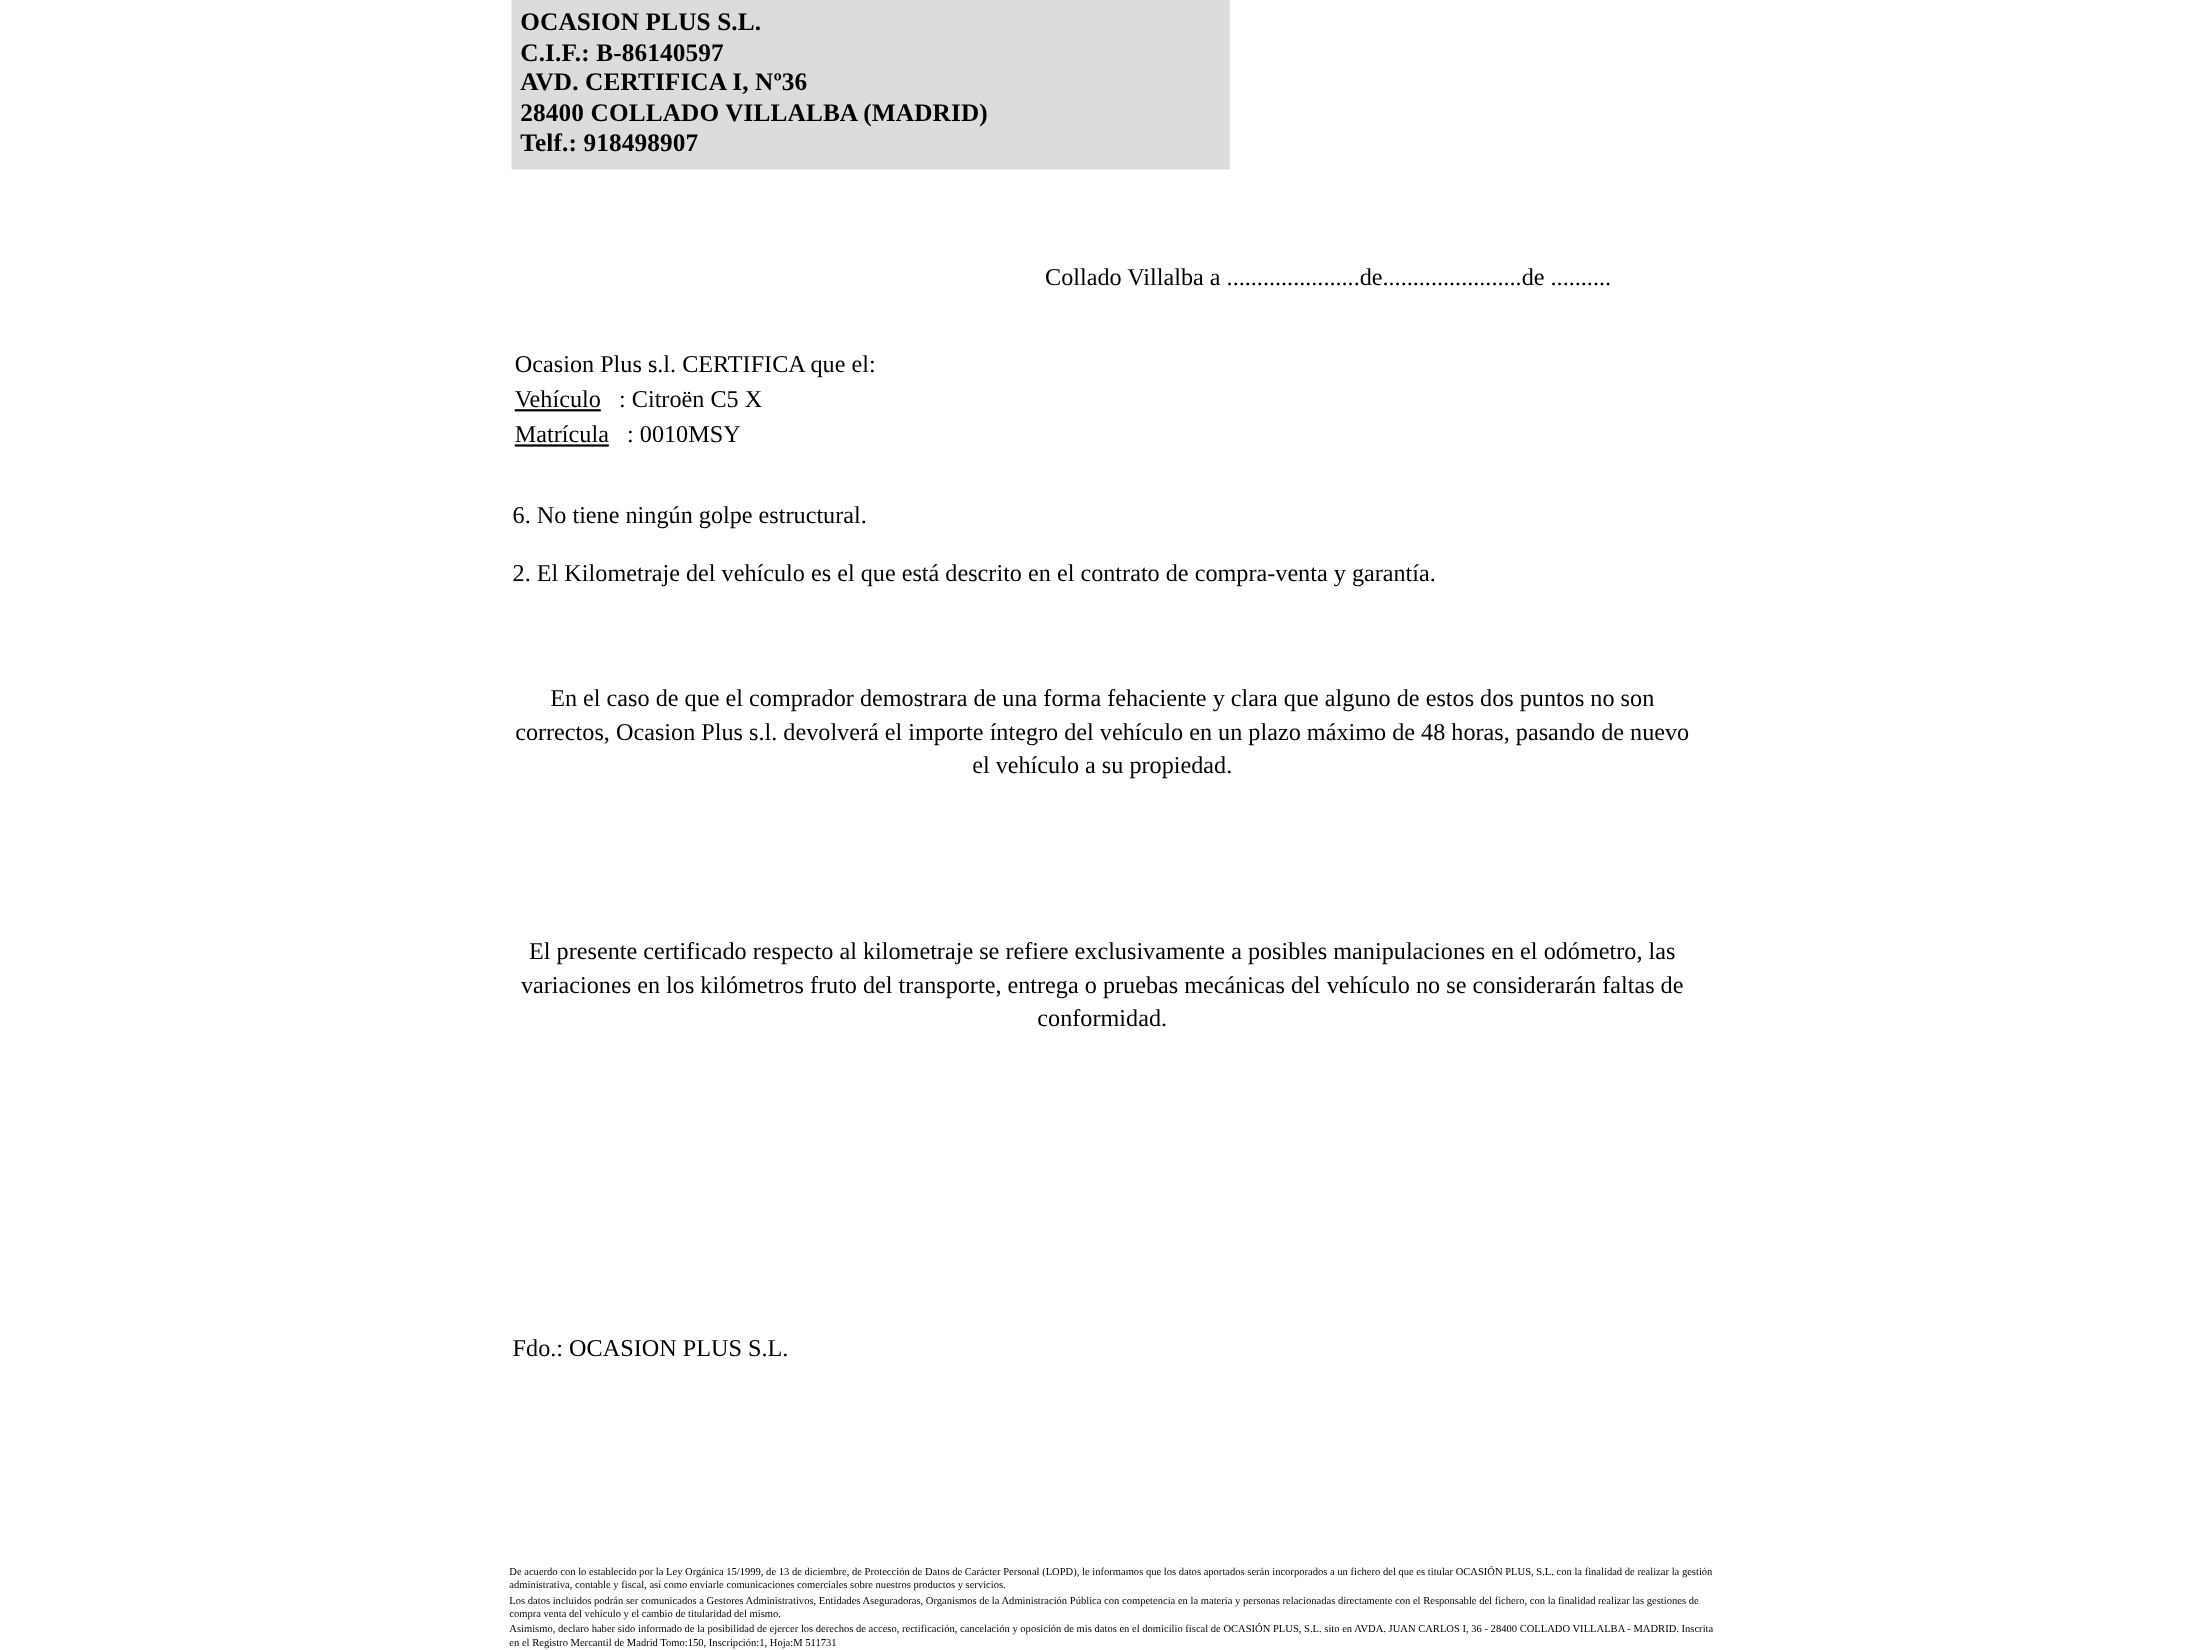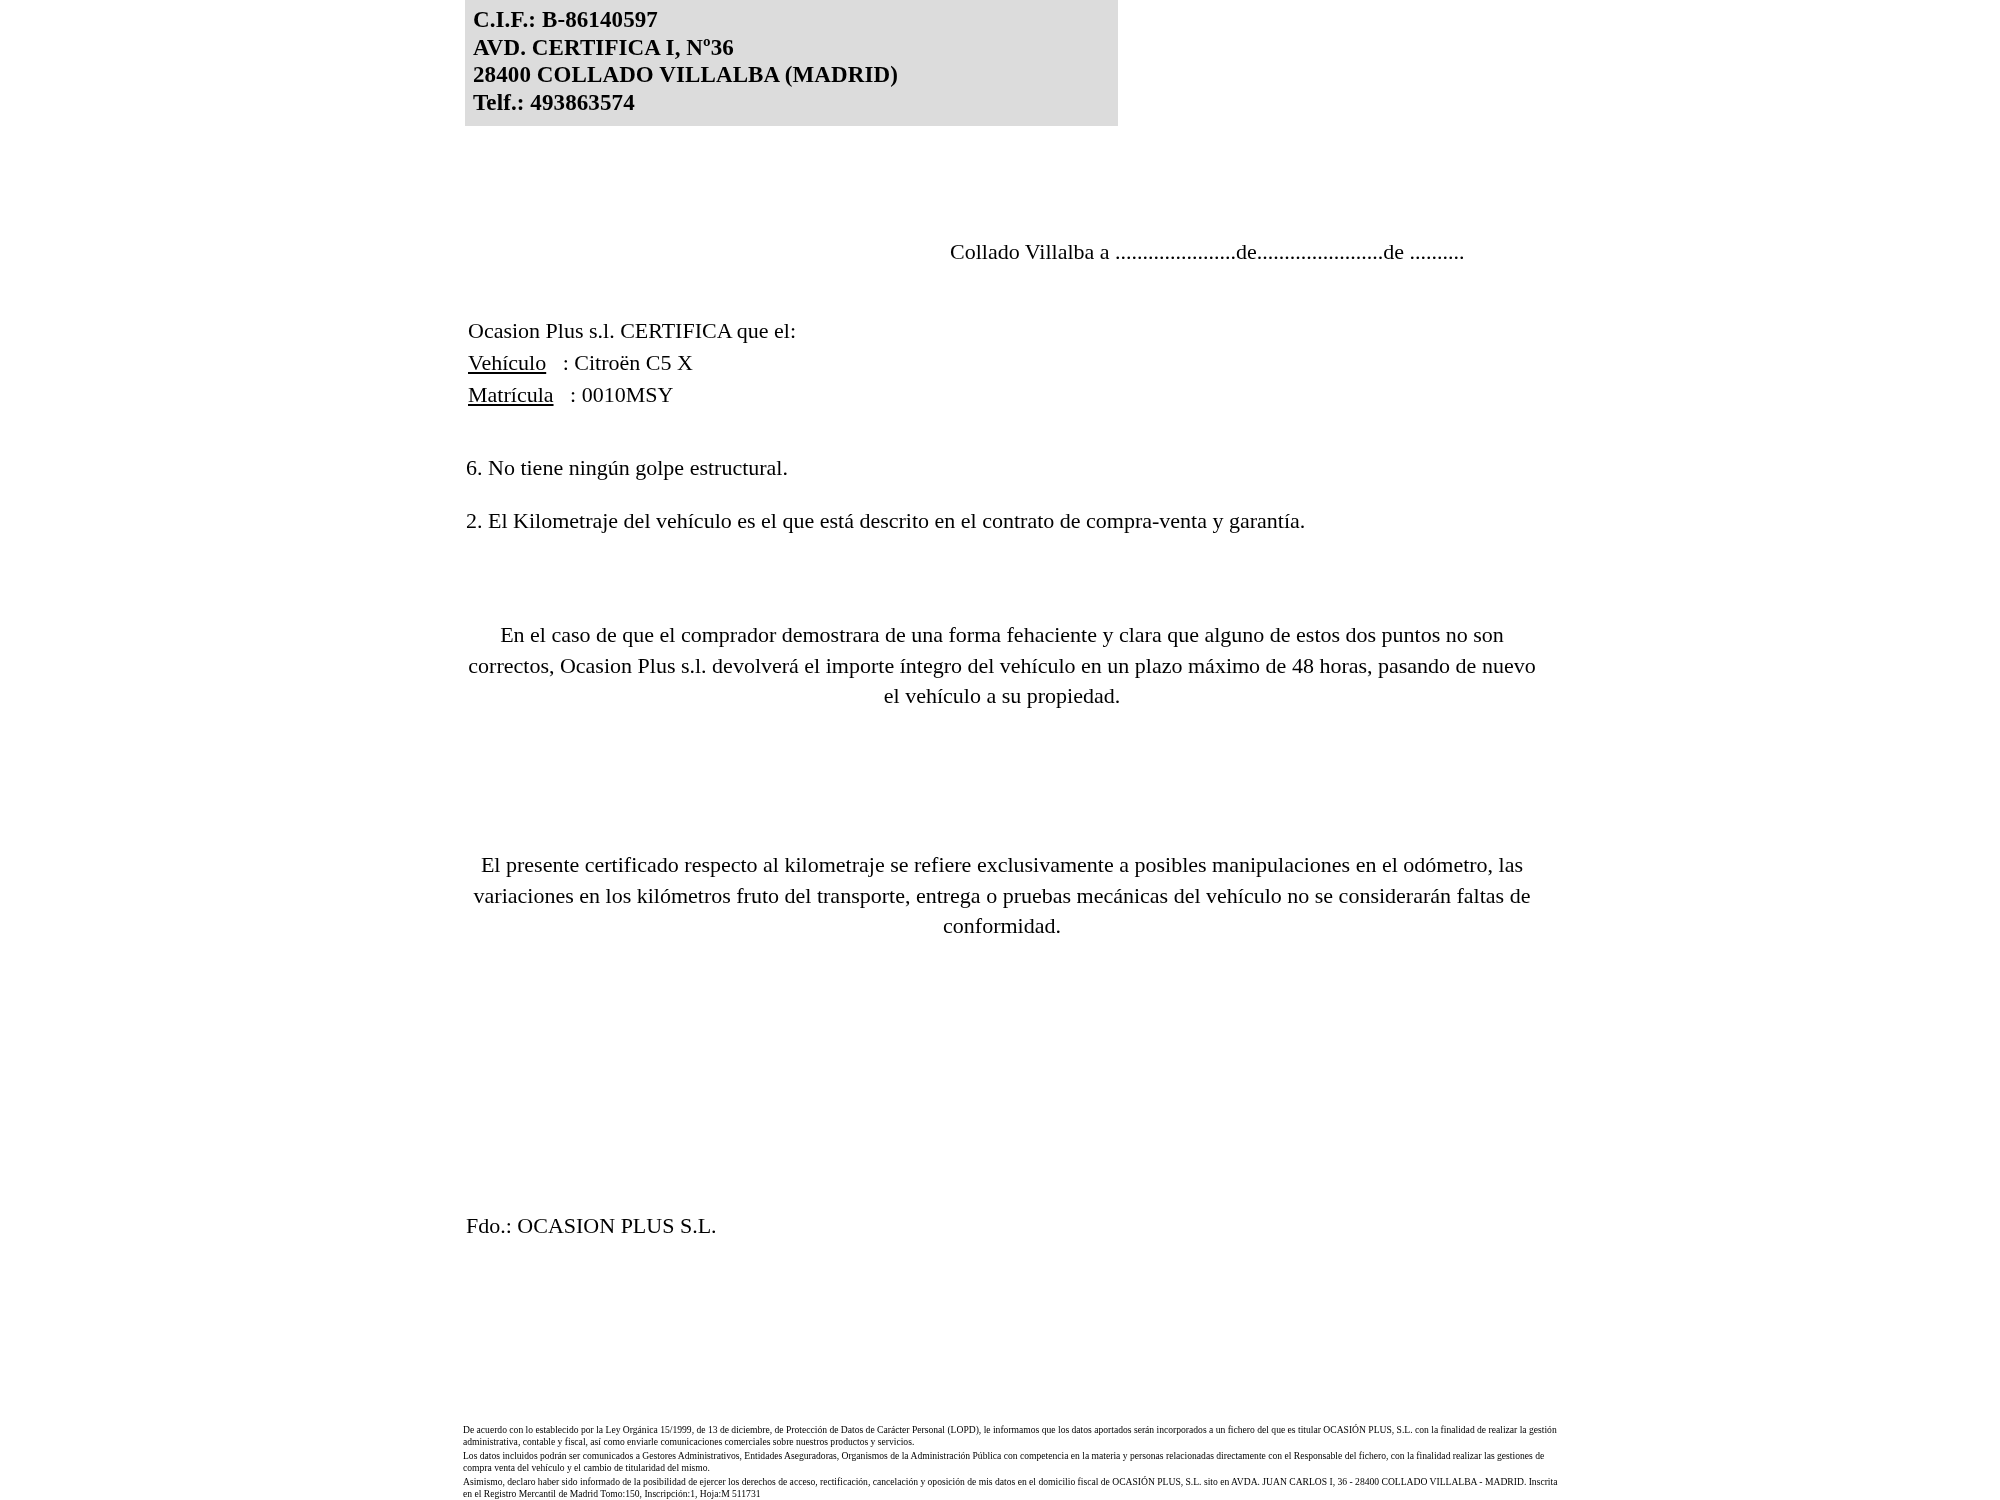--- a/index.html
+++ b/index.html
@@ -119,24 +119,25 @@
   .footer p {
     margin: 0 0 3px 0;
   }
 </style>
 </head>
 <body>
 
 <div class="page">
 
   <div class="header-box">
+    <div class="header-line">OCASION PLUS S.L.</div>
     <div class="header-line">C.I.F.: B-86140597</div>
     <div class="header-line">AVD. CERTIFICA I, Nº36</div>
     <div class="header-line">28400 COLLADO VILLALBA (MADRID)</div>
-    <div class="header-line">Telf.: 493863574</div>
+    <div class="header-line">Telf.: 918498907</div>
   </div>
 
   <div class="date-line">Collado Villalba a ......................de.......................de ..........</div>
 
   <div class="certifica">
     <div class="cert-row">Ocasion Plus s.l. CERTIFICA que el:</div>
     <div class="cert-row"><span class="u-label">Vehículo</span><span>   : </span><span>Citroën C5 X</span></div>
     <div class="cert-row"><span class="u-label">Matrícula</span><span>   : </span><span>0010MSY</span></div>
   </div>
 

